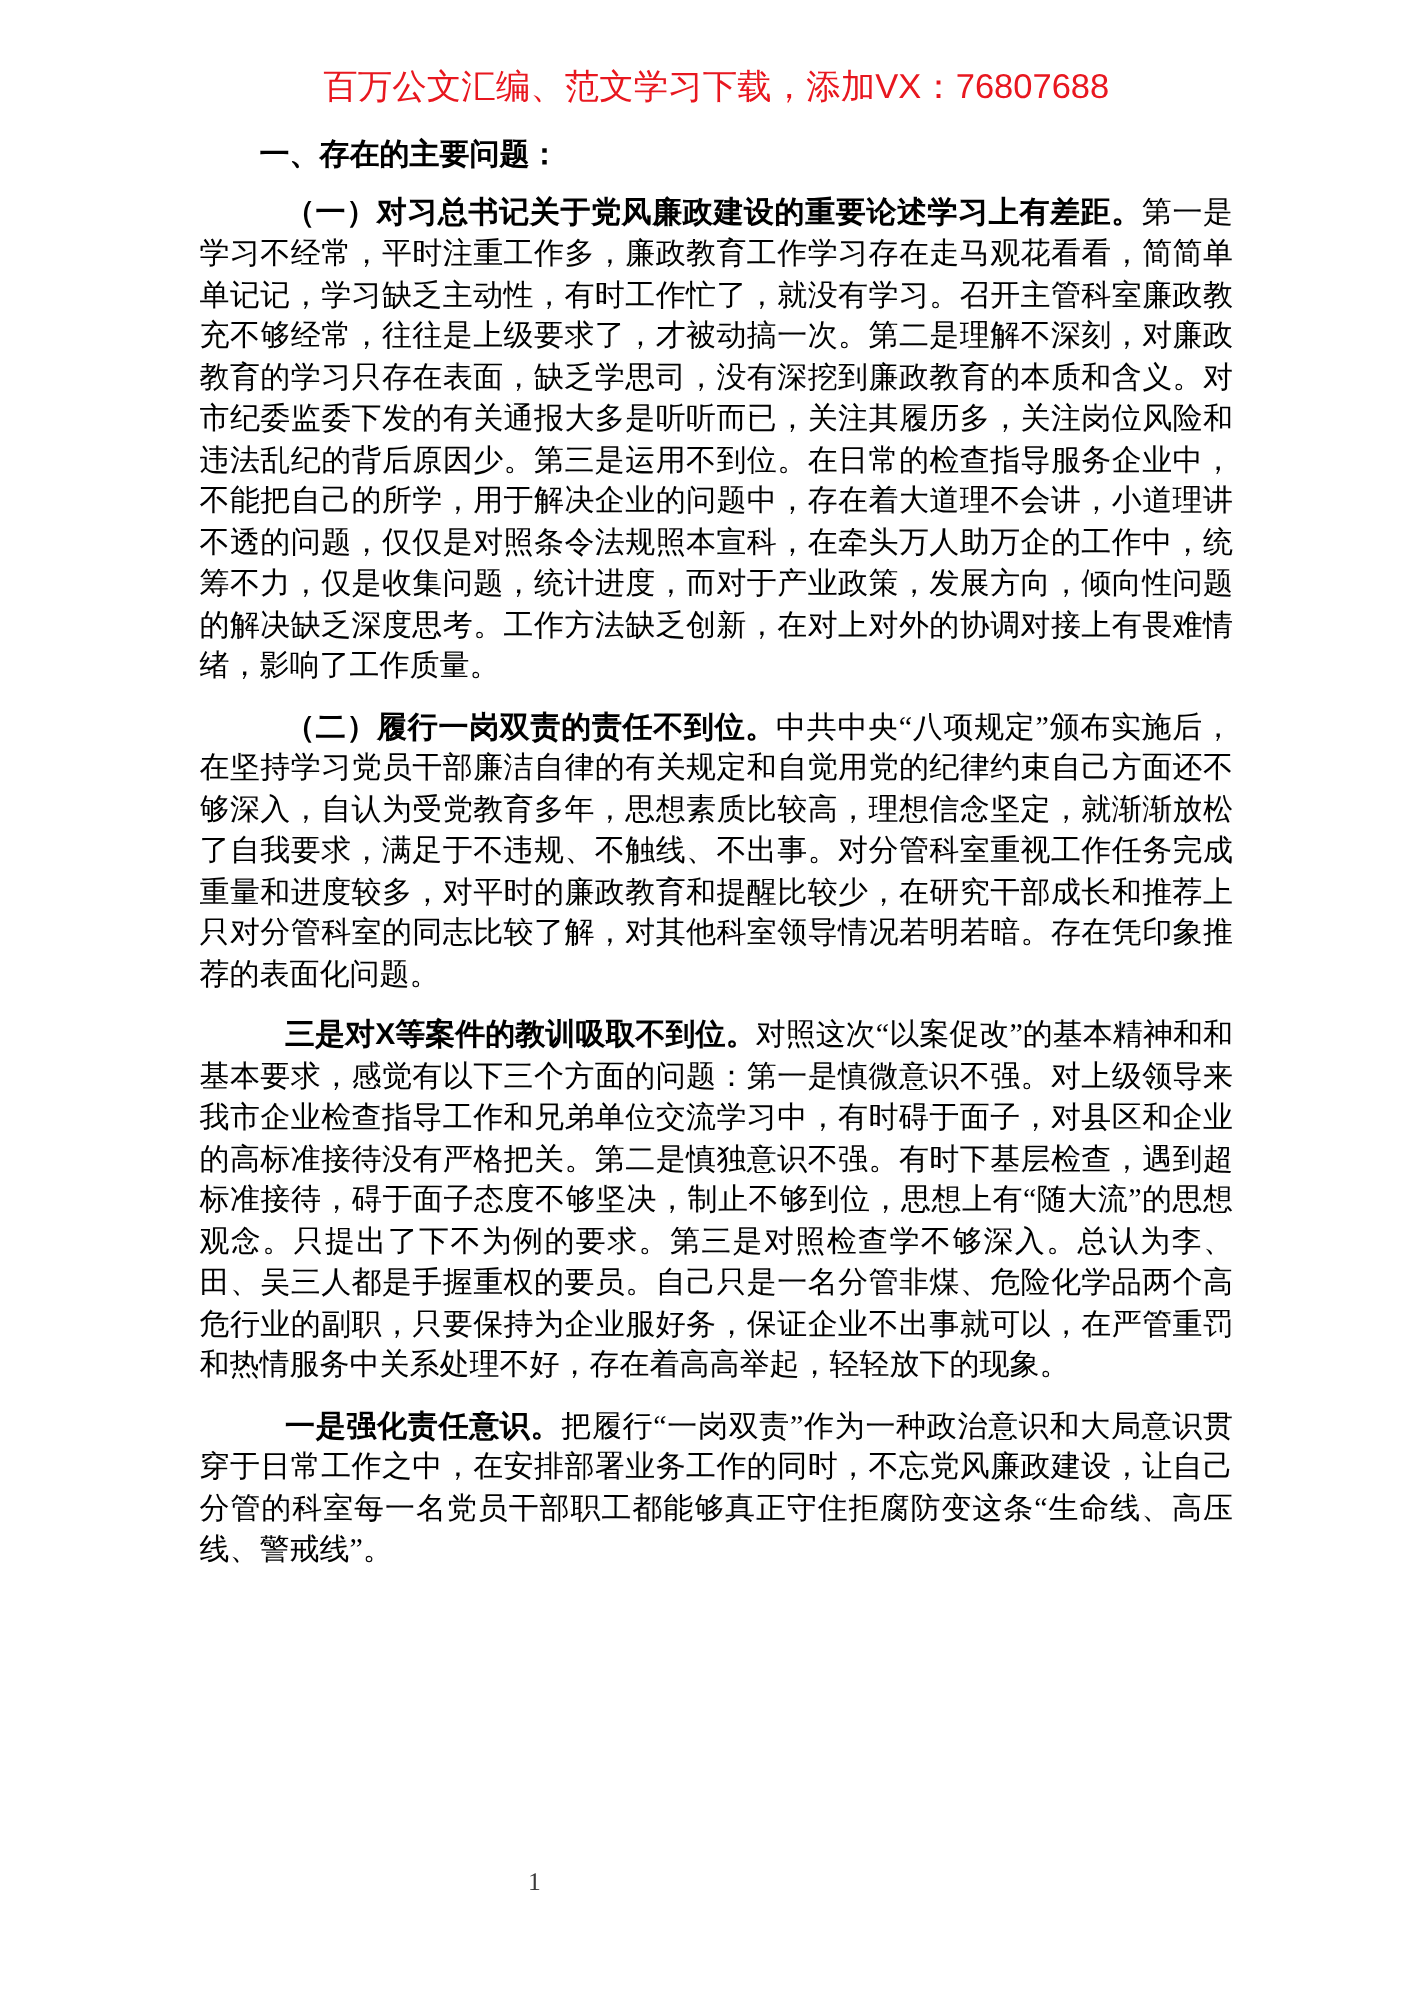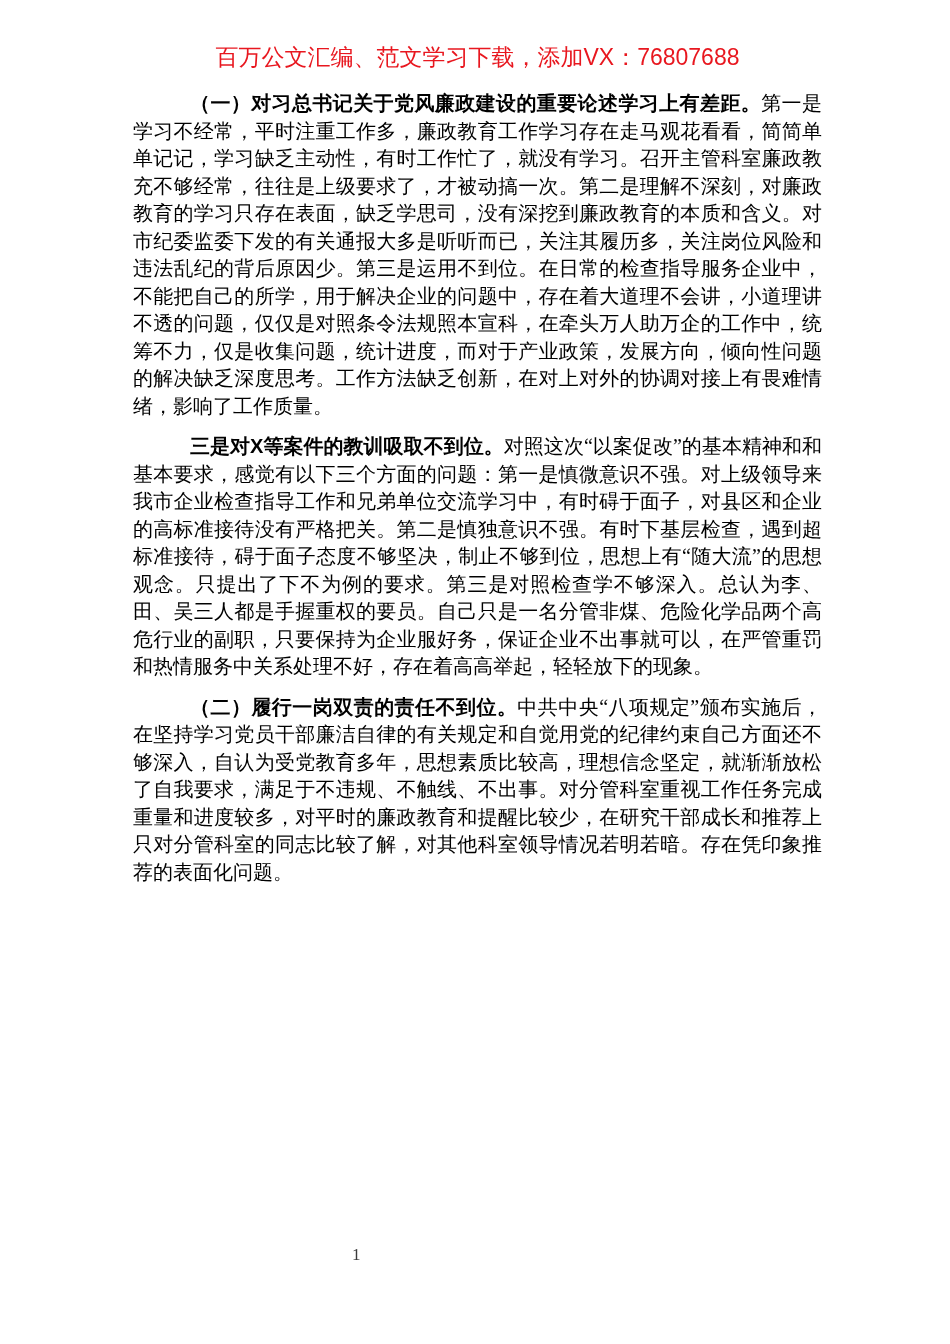--- a/index.html
+++ b/index.html
@@ -56,25 +56,27 @@
 </style>
 </head>
 <body>
 
 <div class="page">
   <div class="content">
 
     <div class="header-notice">百万公文汇编、范文学习下载，添加VX：76807688</div>
 
 
+    <p class="section-title">一、存在的主要问题：</p>
 
     <p class="para"><span class="lead">（一）对习总书记关于党风廉政建设的重要论述学习上有差距。</span><span>第一是学习不经常，平时注重工作多，廉政教育工作学习存在走马观花看看，简简单单记记，学习缺乏主动性，有时工作忙了，就没有学习。召开主管科室廉政教充不够经常，往往是上级要求了，才被动搞一次。第二是理解不深刻，对廉政教育的学习只存在表面，缺乏学思司，没有深挖到廉政教育的本质和含义。对市纪委监委下发的有关通报大多是听听而已，关注其履历多，关注岗位风险和违法乱纪的背后原因少。第三是运用不到位。在日常的检查指导服务企业中，不能把自己的所学，用于解决企业的问题中，存在着大道理不会讲，小道理讲不透的问题，仅仅是对照条令法规照本宣科，在牵头万人助万企的工作中，统筹不力，仅是收集问题，统计进度，而对于产业政策，发展方向，倾向性问题的解决缺乏深度思考。工作方法缺乏创新，在对上对外的协调对接上有畏难情绪，影响了工作质量。</span></p>
 
+    <p class="para"><span class="lead">（二）履行一岗双责的责任不到位。</span><span>中共中央“八项规定”颁布实施后，在坚持学习党员干部廉洁自律的有关规定和自觉用党的纪律约束自己方面还不够深入，自认为受党教育多年，思想素质比较高，理想信念坚定，就渐渐放松了自我要求，满足于不违规、不触线、不出事。对分管科室重视工作任务完成重量和进度较多，对平时的廉政教育和提醒比较少，在研究干部成长和推荐上只对分管科室的同志比较了解，对其他科室领导情况若明若暗。存在凭印象推荐的表面化问题。</span></p>
+
     <p class="para"><span class="lead">三是对X等案件的教训吸取不到位。</span><span>对照这次“以案促改”的基本精神和和基本要求，感觉有以下三个方面的问题：第一是慎微意识不强。对上级领导来我市企业检查指导工作和兄弟单位交流学习中，有时碍于面子，对县区和企业的高标准接待没有严格把关。第二是慎独意识不强。有时下基层检查，遇到超标准接待，碍于面子态度不够坚决，制止不够到位，思想上有“随大流”的思想观念。只提出了下不为例的要求。第三是对照检查学不够深入。总认为李、田、吴三人都是手握重权的要员。自己只是一名分管非煤、危险化学品两个高危行业的副职，只要保持为企业服好务，保证企业不出事就可以，在严管重罚和热情服务中关系处理不好，存在着高高举起，轻轻放下的现象。</span></p>
 
-    <p class="para"><span class="lead">（二）履行一岗双责的责任不到位。</span><span>中共中央“八项规定”颁布实施后，在坚持学习党员干部廉洁自律的有关规定和自觉用党的纪律约束自己方面还不够深入，自认为受党教育多年，思想素质比较高，理想信念坚定，就渐渐放松了自我要求，满足于不违规、不触线、不出事。对分管科室重视工作任务完成重量和进度较多，对平时的廉政教育和提醒比较少，在研究干部成长和推荐上只对分管科室的同志比较了解，对其他科室领导情况若明若暗。存在凭印象推荐的表面化问题。</span></p>
 
-
+    <p class="para"><span class="lead">一是强化责任意识。</span><span>把履行“一岗双责”作为一种政治意识和大局意识贯穿于日常工作之中，在安排部署业务工作的同时，不忘党风廉政建设，让自己分管的科室每一名党员干部职工都能够真正守住拒腐防变这条“生命线、高压线、警戒线”。</span></p>
 
   </div>
 
   <div class="page-number">1</div>
 </div>
 
 </body></html>

